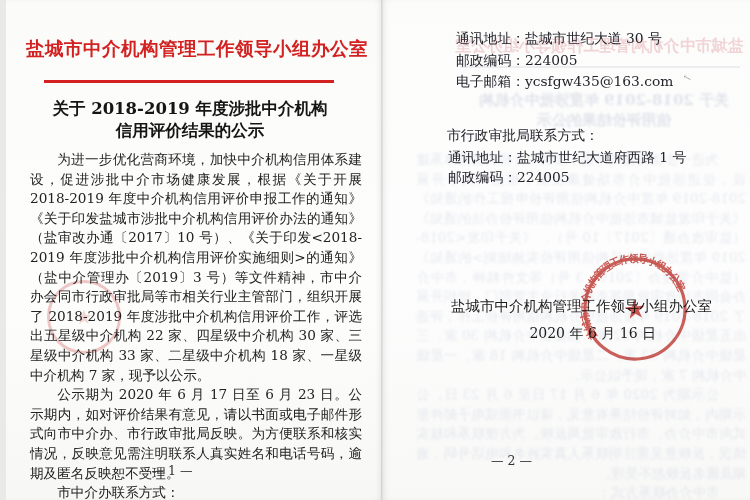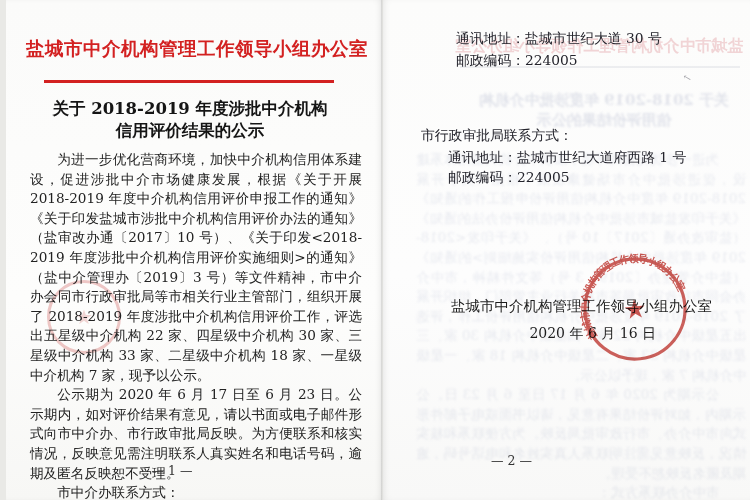--- a/index.html
+++ b/index.html
@@ -73,21 +73,21 @@
     position:absolute; left:50%; top:50%; transform:translate(-50%,-52%);
     color:rgba(201,74,70,.22); font-size:20px;
   }
 
   
   .r-block1{
     position:absolute; left:73px; top:28px;
     font-size:13.8px; line-height:21.5px; color:#23232b;
   }
   .r-heading{
-    position:absolute; left:38px; top:127px;
+    position:absolute; left:64px; top:127px;
     font-size:13.8px; color:#23232b;
   }
   .r-block2{
     position:absolute; left:50px; top:148px;
     font-size:13.8px; line-height:19.8px; color:#23232b;
   }
   .r-block2 .detail{ padding-left:15px; }
   .signature{
     position:absolute; right:38px; top:297px;
     font-size:14.5px; color:#1d1d1d; white-space:nowrap;
@@ -177,20 +177,21 @@
       <p>市中介办联系方式：</p>
 
     </div>
   </div>
 
   <span class="artifact-mark">↖</span>
 
   <div class="r-block1">
     <div><span class="label">通讯地址：</span><span>盐城市世纪大道 30 号</span></div>
     <div><span class="label">邮政编码：</span><span>224005</span></div>
+    <div><span class="label">电子邮箱：</span><span>ycsfgw435@163.com</span></div>
   </div>
 
   <div class="r-heading">市行政审批局联系方式：</div>
 
   <div class="r-block2">
     <div class="detail"><span>通讯地址：</span><span>盐城市世纪大道府西路 1 号</span></div>
     <div class="detail"><span>邮政编码：</span><span>224005</span></div>
   </div>
 
   <div class="signature">盐城市中介机构管理工作领导小组办公室</div>

